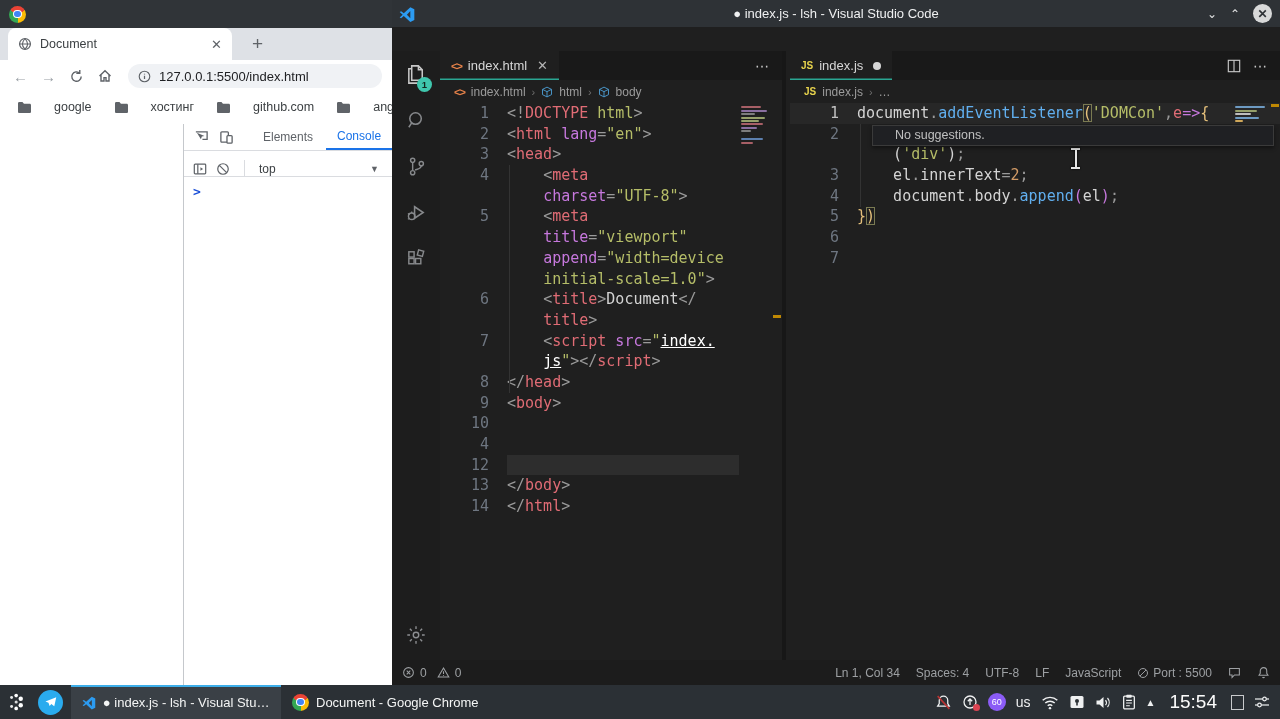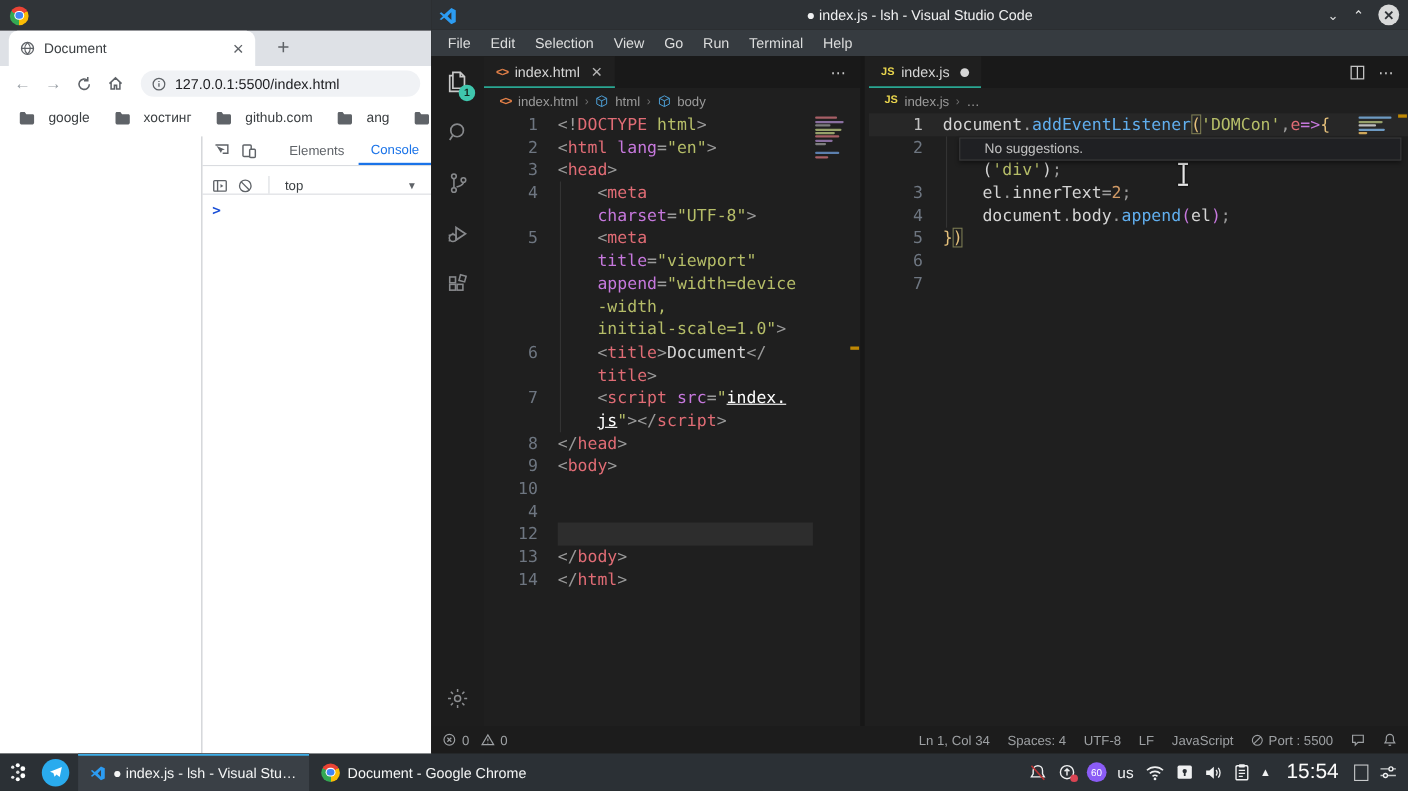--- a/index.html
+++ b/index.html
@@ -16,21 +16,21 @@
   .c-tabs{height:32px;background:#dee1e6;position:relative}
   .c-tab{position:absolute;left:8px;top:0;width:224px;height:32px;background:#fff;border-radius:8px 8px 0 0;display:flex;align-items:center;padding:0 10px;gap:8px}
   .c-tab-label{flex:1;font-size:12.5px;color:#3c4043}
   .c-tab-close{font-size:13px;color:#5f6368}
   .c-newtab{position:absolute;left:246px;top:3px;font-size:19px;color:#5f6368;padding:2px 6px}
   .c-toolbar{height:32px;background:#fff;display:flex;align-items:center;gap:13px;padding-left:13px}
   .nav-ic{font-size:15px;color:#9aa0a6}
   .omnibox{width:254px;height:24px;background:#f0f2f5;border-radius:12px;display:flex;align-items:center;gap:8px;padding:0 10px;margin-left:2px}
   .url{font-size:13px;color:#202124;white-space:nowrap}
   .c-bookmarks{height:30px;background:#fff;display:flex;align-items:center;gap:22px;padding-left:17px}
-  .bm{display:flex;align-items:center;gap:12px;font-size:12.5px;color:#3c4043}
+  .bm{display:flex;align-items:center;gap:22px;font-size:12.5px;color:#3c4043}
   .c-content{position:absolute;top:122px;left:0;right:0;bottom:0;background:#fff}
   .devtools{position:absolute;left:183px;top:2px;right:0;bottom:0;border-left:1px solid #c5c8cc;background:#fff}
   .dt-tabs{height:27px;border-bottom:1px solid #dadce0;display:flex;align-items:center;gap:2px;padding-left:6px}
   .dt-ic{padding:0 4px}
   .dt-sep{width:1px;height:16px;background:#dadce0;margin:0 5px}
   .dt-tab{height:100%;display:flex;align-items:center;padding:0 11px;font-size:12px;color:#5f6368}
   .dt-tab.active{color:#1a73e8;border-bottom:2px solid #1a73e8}
   .dt-toolbar{height:26px;border-bottom:1px solid #dadce0;display:flex;align-items:flex-end;gap:9px;padding:0 9px}
   .dt-context{flex:1;display:flex;align-items:center;justify-content:space-between;font-size:12px;color:#3c4043;padding-right:4px}
   .dt-caret{font-size:9px;color:#5f6368}
@@ -226,31 +226,20 @@
           <path d="M17 2L7.2 10.9L3.2 7.8L1 8.9L5.5 13L1 17.1L3.2 18.2L7.2 15.1L17 24L23 21V5z" fill="#2c9cf2"></path>
           <path d="M17 7.6L11.8 13L17 18.4z" fill="#2e3236"></path>
         </svg>
       <span class="v-title-text">● index.js - lsh - Visual Studio Code</span>
       <span class="v-win-btns">
         <span class="win-glyph">⌄</span>
         <span class="win-glyph">⌃</span>
         <span class="win-close">✕</span>
       </span>
     </div>
-    <div class="v-menu" id="menu">
-
-    <span>File</span>
-        <span>Edit</span>
-        <span>Selection</span>
-        <span>View</span>
-        <span>Go</span>
-        <span>Run</span>
-        <span>Terminal</span>
-        <span>Help</span>
-      </div>
     <div class="v-body">
       <div class="activity">
         <div class="act-ic">
           <svg width="23" height="23" viewBox="0 0 24 24">
               <path d="M14 3H7v15h11V7z M14 3v4h4" fill="none" stroke="#c8c8c8" stroke-width="1.6"></path>
               <path d="M7 6H4v15h9" fill="none" stroke="#c8c8c8" stroke-width="1.6"></path>
             </svg>
           <span class="badge">1</span>
         </div>
         <div class="act-ic">
@@ -332,21 +321,20 @@
             </div>
             <div class="ov-marker" style="right:1px;top:212px"></div>
           <div class="code-row"><span class="gut">1</span><span class="txt"><span class="tk-p">&lt;!</span><span class="tk-r">DOCTYPE</span><span class="tk-s"> html</span><span class="tk-p">&gt;</span></span></div>
               <div class="code-row"><span class="gut">2</span><span class="txt"><span class="tk-p">&lt;</span><span class="tk-r">html</span><span class="tk-a"> lang</span><span class="tk-p">=</span><span class="tk-s">"en"</span><span class="tk-p">&gt;</span></span></div>
               <div class="code-row"><span class="gut">3</span><span class="txt"><span class="tk-p">&lt;</span><span class="tk-r">head</span><span class="tk-p">&gt;</span></span></div>
               <div class="code-row"><span class="gut">4</span><span class="txt"><span class="tk-w">    </span><span class="tk-p">&lt;</span><span class="tk-r">meta</span></span></div>
               <div class="code-row"><span class="gut"></span><span class="txt"><span class="tk-w">    </span><span class="tk-a">charset</span><span class="tk-p">=</span><span class="tk-s">"UTF-8"</span><span class="tk-p">&gt;</span></span></div>
               <div class="code-row"><span class="gut">5</span><span class="txt"><span class="tk-w">    </span><span class="tk-p">&lt;</span><span class="tk-r">meta</span></span></div>
               <div class="code-row"><span class="gut"></span><span class="txt"><span class="tk-w">    </span><span class="tk-a">title</span><span class="tk-p">=</span><span class="tk-s">"viewport"</span></span></div>
               <div class="code-row"><span class="gut"></span><span class="txt"><span class="tk-w">    </span><span class="tk-a">append</span><span class="tk-p">=</span><span class="tk-s">"width=device</span></span></div>
-              <div class="code-row"><span class="gut"></span><span class="txt"><span class="tk-w">    </span><span class="tk-s">-width,</span></span></div>
               <div class="code-row"><span class="gut"></span><span class="txt"><span class="tk-w">    </span><span class="tk-s">initial-scale=1.0"</span><span class="tk-p">&gt;</span></span></div>
               <div class="code-row"><span class="gut">6</span><span class="txt"><span class="tk-w">    </span><span class="tk-p">&lt;</span><span class="tk-r">title</span><span class="tk-p">&gt;</span><span class="tk-w">Document</span><span class="tk-p">&lt;/</span></span></div>
               <div class="code-row"><span class="gut"></span><span class="txt"><span class="tk-w">    </span><span class="tk-r">title</span><span class="tk-p">&gt;</span></span></div>
               <div class="code-row"><span class="gut">7</span><span class="txt"><span class="tk-w">    </span><span class="tk-p">&lt;</span><span class="tk-r">script</span><span class="tk-a"> src</span><span class="tk-p">=</span><span class="tk-s">"</span><span class="tk-u">index.</span></span></div>
               <div class="code-row"><span class="gut"></span><span class="txt"><span class="tk-w">    </span><span class="tk-u">js</span><span class="tk-s">"</span><span class="tk-p">&gt;&lt;/</span><span class="tk-r">script</span><span class="tk-p">&gt;</span></span></div>
               <div class="code-row"><span class="gut">8</span><span class="txt"><span class="tk-p">&lt;/</span><span class="tk-r">head</span><span class="tk-p">&gt;</span></span></div>
               <div class="code-row"><span class="gut">9</span><span class="txt"><span class="tk-p">&lt;</span><span class="tk-r">body</span><span class="tk-p">&gt;</span></span></div>
               <div class="code-row"><span class="gut">10</span><span class="txt"></span></div>
               <div class="code-row"><span class="gut">4</span><span class="txt"></span></div>
               <div class="code-row"><span class="gut">12</span><span class="txt"><span class="hlbar"></span></span></div>

